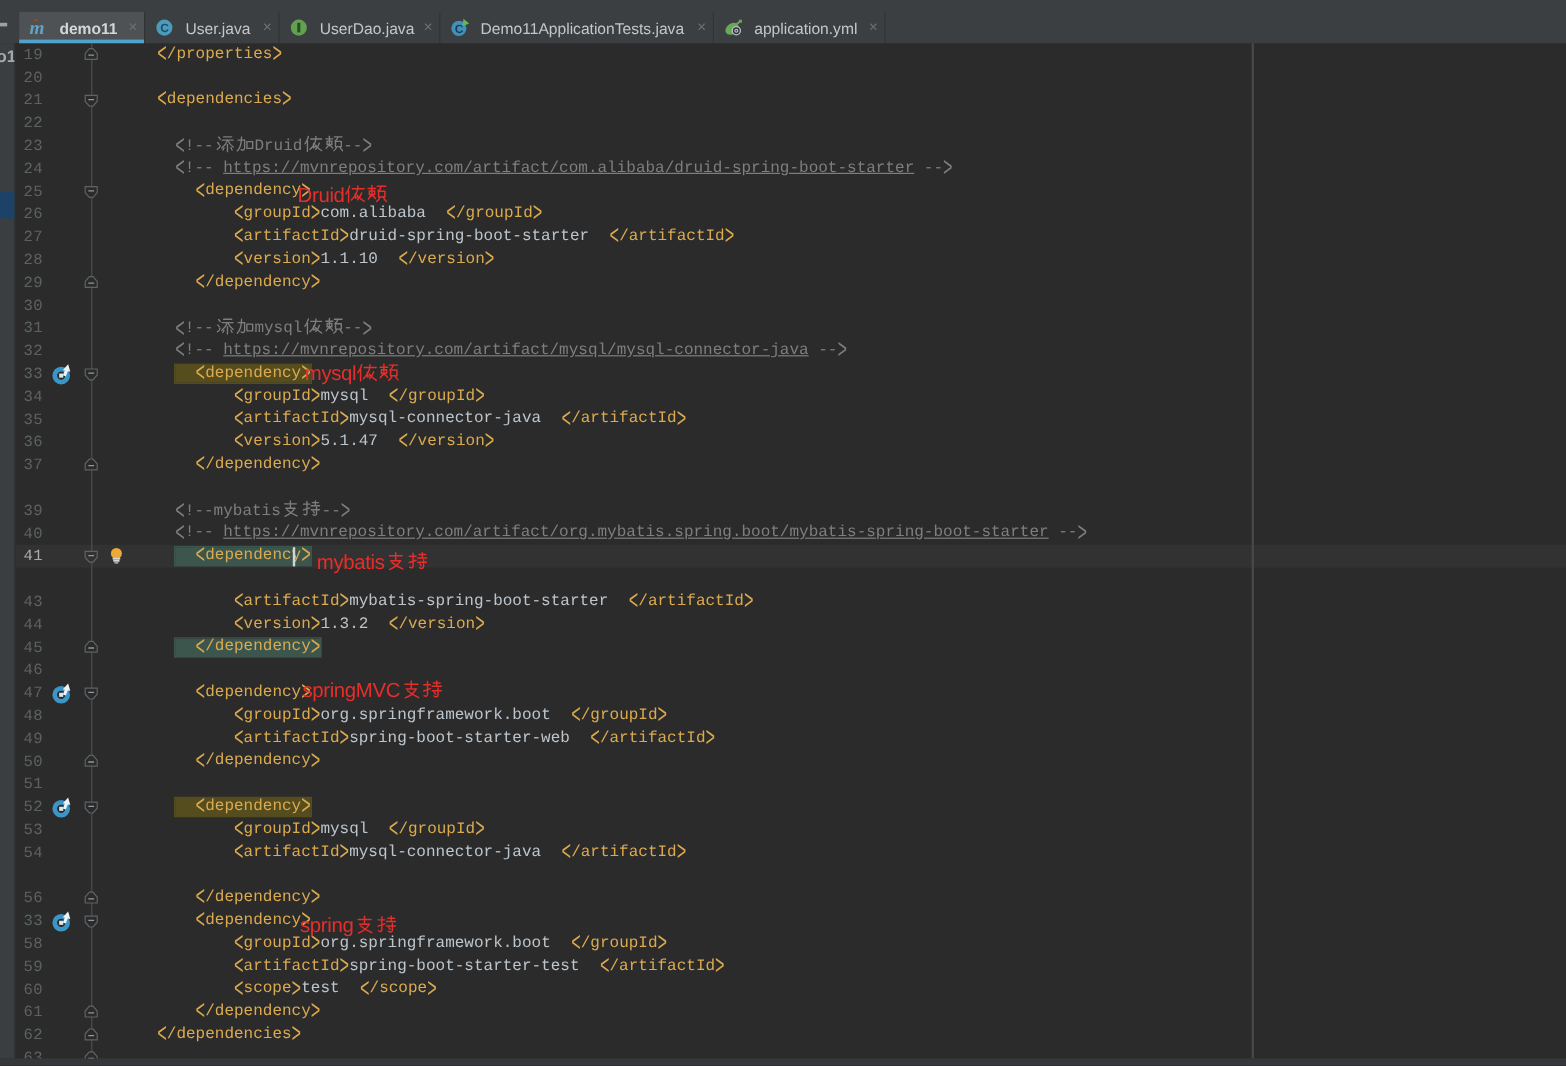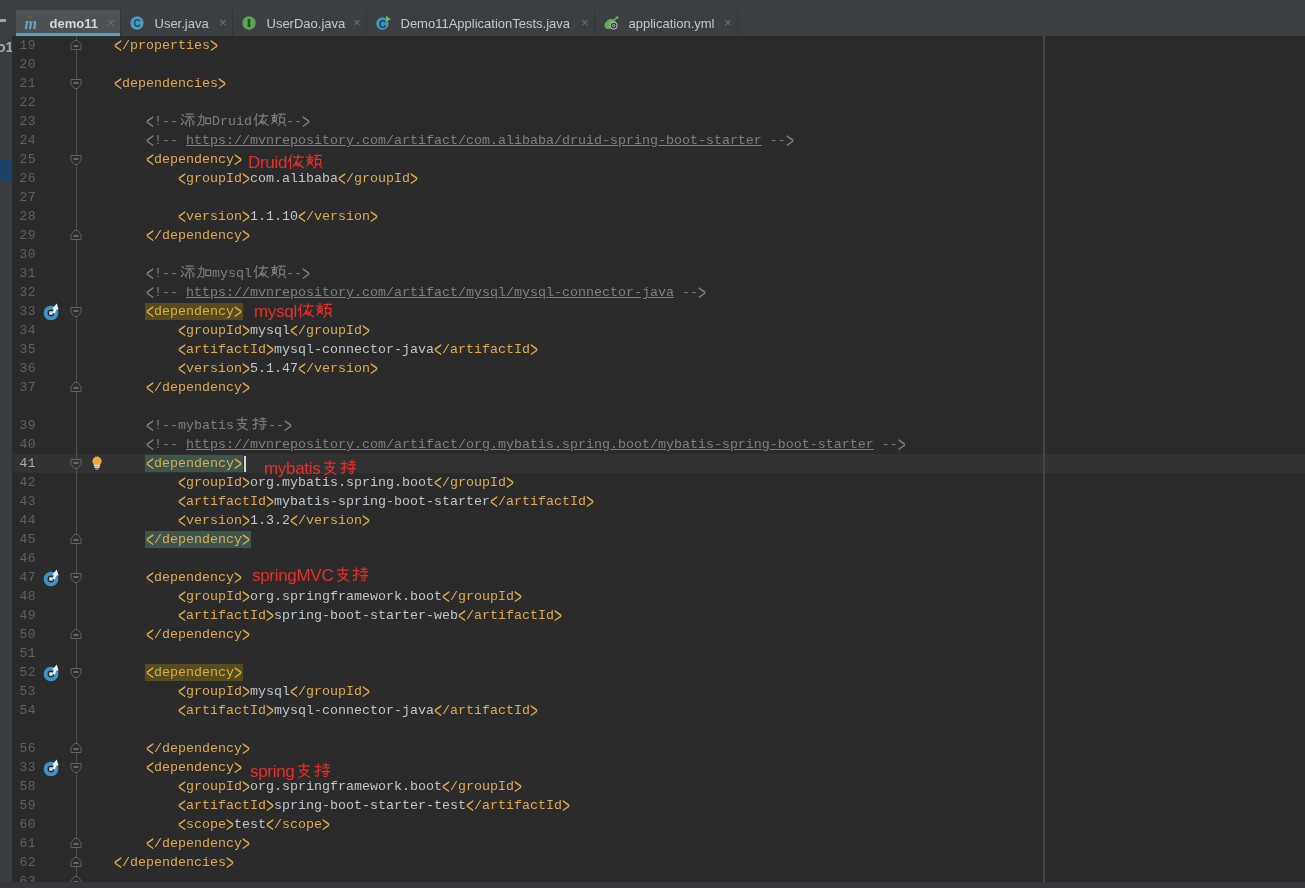--- a/index.html
+++ b/index.html
@@ -27,21 +27,21 @@
 .row { position:absolute; left:0; width:1305px; height:19px; line-height:19px; font-size:13.333px; }
 .num { position:absolute; left:13px; width:23px; text-align:right; color:#5c6264; font-size:13px; letter-spacing:0.4px; }
 .numc { color:#a6abad; }
 .gico { position:absolute; left:43px; top:1px; }
 .bulb { position:absolute; left:91px; top:2px; }
 .fold { position:absolute; left:70px; top:3px; }
 .code { position:absolute; left:82px; white-space:pre; color:#bcc5cc; }
 i { font-style:normal; }
 b { font-weight:normal; }
 .ab { display:inline-block; transform:scaleY(1.72); transform-origin:center 38%; }
-.t { color:#dcaa4e; }
+.t { color:#dcaa4e;margin-left:17px; }
 .c { color:#bcc5cc;margin-top:36px; }
 .m { color:#7e7e7e; }
 .u { text-decoration:underline; }
 .hlo { background:#564d1e; box-shadow:0 0 0 1px #564d1e; }
 .hlg { background:#3c564e; box-shadow:0 0 0 1px #3c564e; }
 #caret { position:absolute; left:243.5px; top:455.5px; width:2px; height:16px; background:#d4d4d4; }
 .red { position:absolute; height:19px; line-height:19px; font-family:"Liberation Sans",sans-serif; font-size:17px; color:#e62e2a; letter-spacing:-0.3px; white-space:nowrap; }
 #bottomstrip { position:absolute; left:0; top:882px; width:1305px; height:6px; background:#35373a; }
 </style></head>
 <body>
@@ -166,20 +166,21 @@
         </g>
       </svg>
       <span class="code">        <i class="t"><b class="ab">&lt;</b>dependency<b class="ab">&gt;</b></i></span>
     </div>
 <div class="row" style="top:169px">
       <span class="num">26</span>
       <span class="code">            <i class="t"><b class="ab">&lt;</b>groupId<b class="ab">&gt;</b></i><i class="c">com.alibaba</i><i class="t"><b class="ab">&lt;</b>/groupId<b class="ab">&gt;</b></i></span>
     </div>
 <div class="row" style="top:188px">
       <span class="num">27</span>
+      <span class="code">            <i class="t"><b class="ab">&lt;</b>artifactId<b class="ab">&gt;</b></i><i class="c">druid-spring-boot-starter</i><i class="t"><b class="ab">&lt;</b>/artifactId<b class="ab">&gt;</b></i></span>
     </div>
 <div class="row" style="top:207px">
       <span class="num">28</span>
       <span class="code">            <i class="t"><b class="ab">&lt;</b>version<b class="ab">&gt;</b></i><i class="c">1.1.10</i><i class="t"><b class="ab">&lt;</b>/version<b class="ab">&gt;</b></i></span>
     </div>
 <div class="row" style="top:226px">
       <span class="num">29</span>
       <svg class="fold" width="12" height="13" viewBox="0 0 12 13">
         <g fill="#2b2b2b" stroke="#5f6365" stroke-width="1">
           <path d="M1 10.5 H11 V5.5 L7.5 1.5 H4.5 L1 5.5 Z"></path>
@@ -272,24 +273,20 @@
       </svg>
       <svg class="fold" width="12" height="13" viewBox="0 0 12 13">
         <g fill="#323232" stroke="#5f6365" stroke-width="1">
           <path d="M1 2.5 H11 V7.5 L7.5 11.5 H4.5 L1 7.5 Z"></path>
         </g>
         <g stroke="#90999b" stroke-width="1.1">
           <line x1="3.6" y1="6" x2="8.4" y2="6"></line>
         </g>
       </svg>
       <span class="code">        <i class="hlg"><i class="t"><b class="ab">&lt;</b>dependency<b class="ab">&gt;</b></i></i></span>
-    </div>
-<div class="row" style="top:473px">
-      <span class="num">42</span>
-      <span class="code">            <i class="t"><b class="ab">&lt;</b>groupId<b class="ab">&gt;</b></i><i class="c">org.mybatis.spring.boot</i><i class="t"><b class="ab">&lt;</b>/groupId<b class="ab">&gt;</b></i></span>
     </div>
 <div class="row" style="top:492px">
       <span class="num">43</span>
       <span class="code">            <i class="t"><b class="ab">&lt;</b>artifactId<b class="ab">&gt;</b></i><i class="c">mybatis-spring-boot-starter</i><i class="t"><b class="ab">&lt;</b>/artifactId<b class="ab">&gt;</b></i></span>
     </div>
 <div class="row" style="top:511px">
       <span class="num">44</span>
       <span class="code">            <i class="t"><b class="ab">&lt;</b>version<b class="ab">&gt;</b></i><i class="c">1.3.2</i><i class="t"><b class="ab">&lt;</b>/version<b class="ab">&gt;</b></i></span>
     </div>
 <div class="row" style="top:530px">

